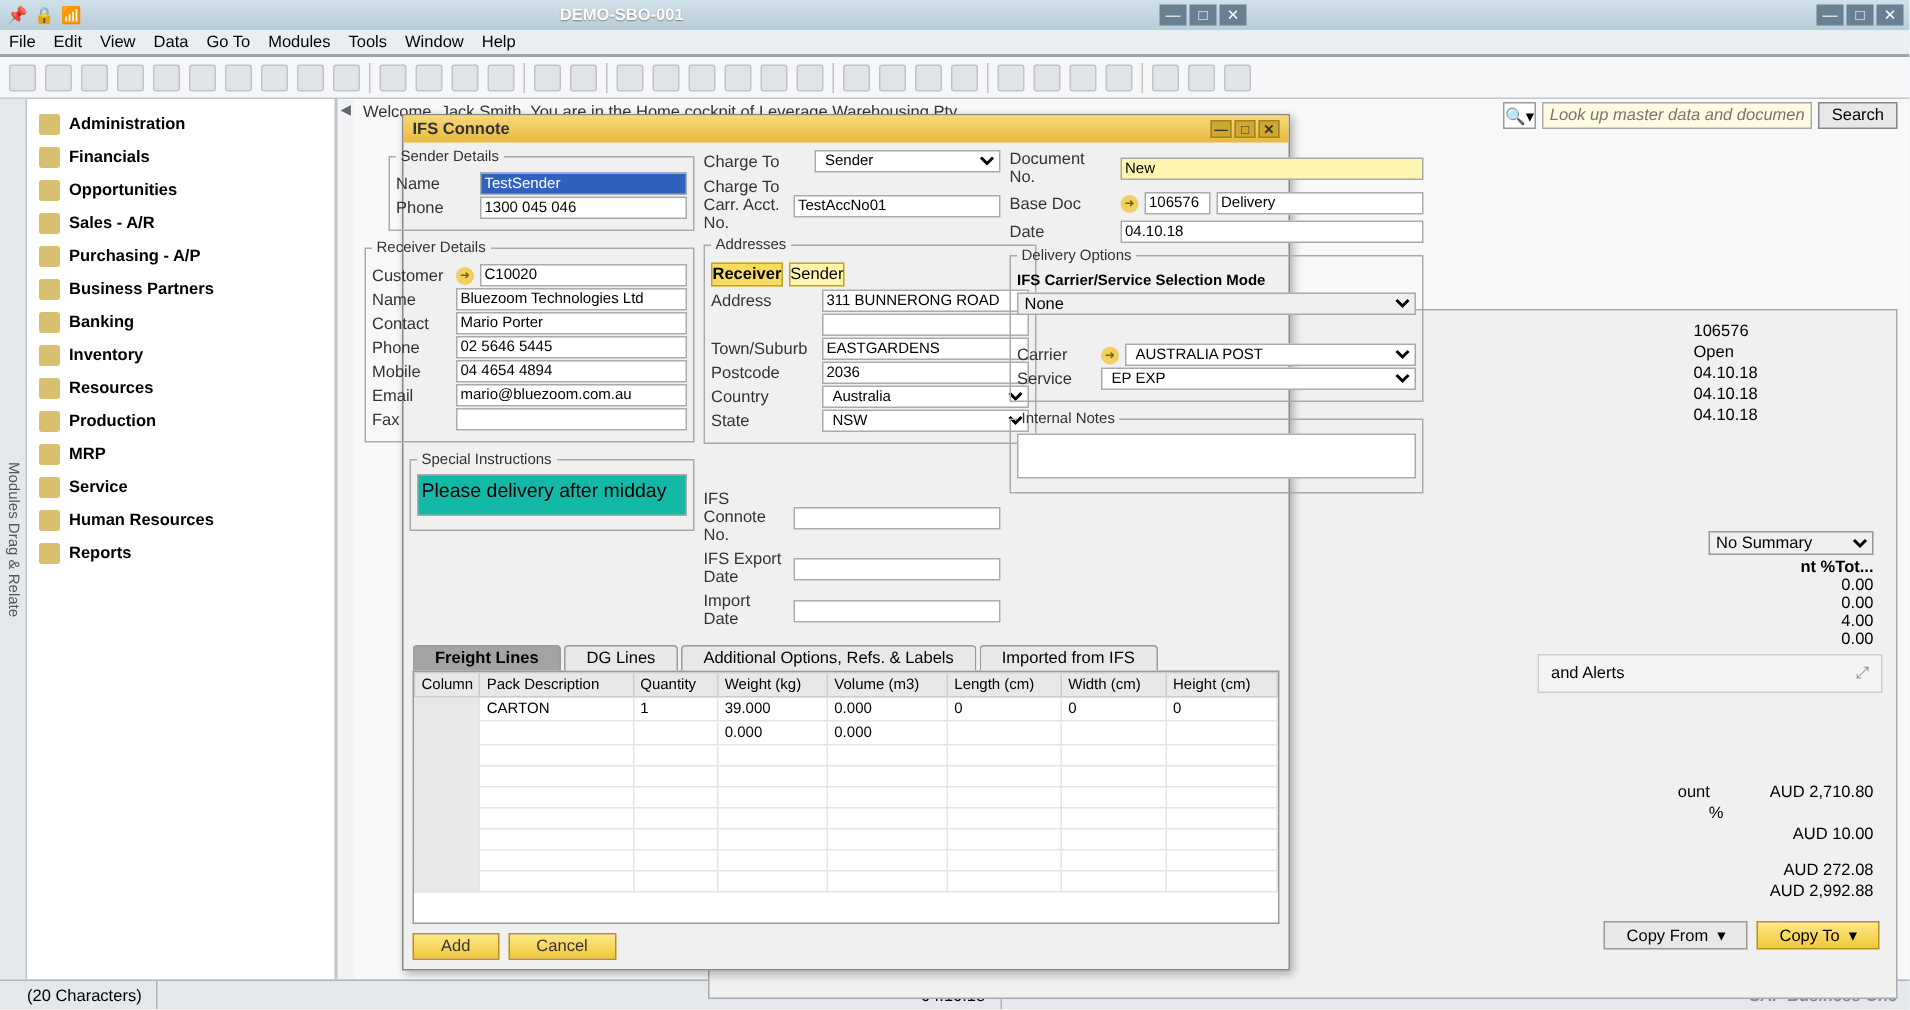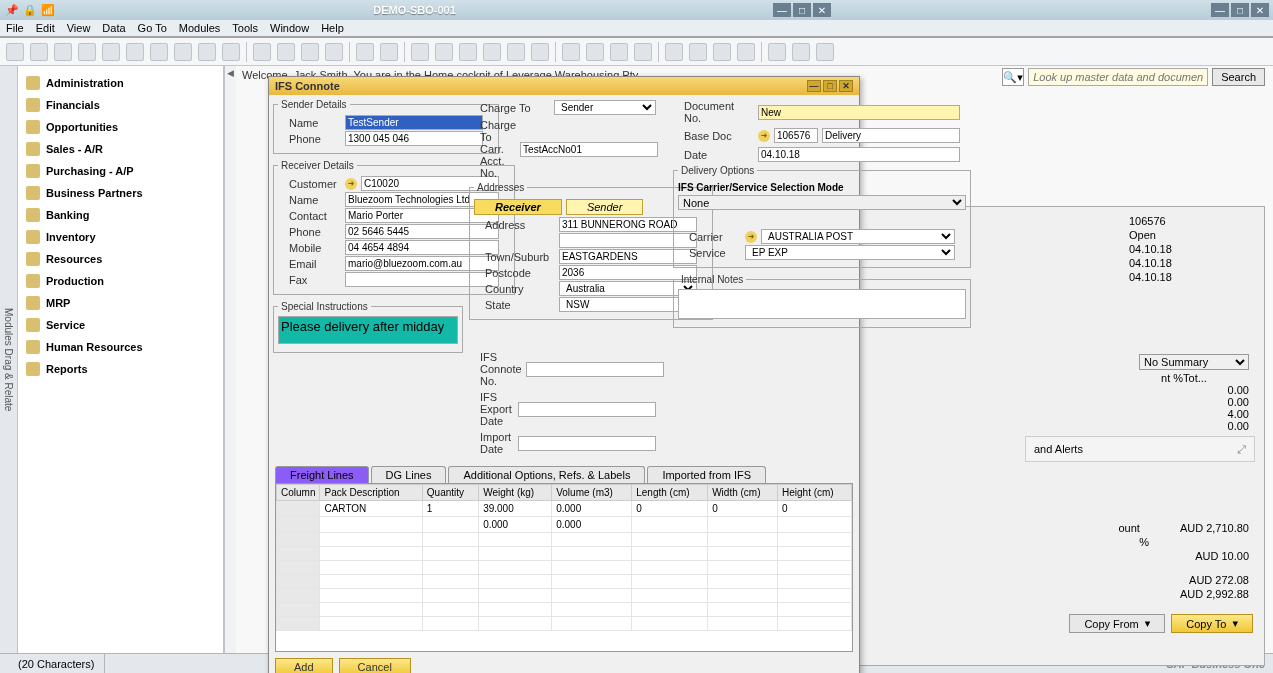--- a/index.html
+++ b/index.html
@@ -42,44 +42,44 @@
 .search-area input { width:180px; height:18px; background:#fffbe0; border:1px solid #aaa; padding:0 4px; font-style:italic; color:#999;}
 .search-btn { background:#e8e8e8; border:1px solid #888; padding:2px 8px; cursor:pointer; }
 
 
 .dialog { position:absolute; left:268px; top:76px; width:592px; background:#f0f0f0; border:1px solid #888; box-shadow:2px 2px 6px rgba(0,0,0,.3); z-index:10; }
 .dlg-title { background:linear-gradient(#f8d878,#e8b840); height:18px; display:flex; align-items:center; padding:0 6px; font-weight:bold; color:#333;}
 .dlg-title .spacer{flex:1;}
 .dlg-title .wbtn{width:14px;height:12px;background:#d0a830;border:1px solid #a08020;margin-left:2px;cursor:pointer;display:inline-flex;align-items:center;justify-content:center;font-size:9px;}
 .dlg-body { padding:4px; display:flex; gap:6px; }
 .col { display:flex; flex-direction:column; gap:2px; }
-.col1 { width:190px; }
+.col1 { width:190px;align-items:flex-end; }
 .col2 { width:198px; }
 .col3 { flex:1; }
 
 fieldset { border:1px solid #aaa; padding:4px 4px 6px; margin-bottom:4px; }
 fieldset legend { font-size:10px; padding:0 3px; color:#333;}
-.row { display:flex; align-items:center; gap:4px; margin:1px 11px; }
+.row { display:flex; align-items:center; gap:4px; margin:1px 0; }
 .row label { width:52px; color:#333; }
 .row .lbl-wide { width:70px; }
 .row input, .row select { flex:1; height:15px; border:1px solid #aaa; background:#fff; padding:0 2px; font-size:10px;}
 .row input.highlight { background:#3060c0; color:#fff; }
 .row input.yellow { background:#fff4b0; }
 .row .arrow { width:12px; height:12px; background:#f0d060; border-radius:6px; display:inline-flex; align-items:center; justify-content:center; font-size:8px; color:#806000; cursor:pointer;}
 
 .addr-tabs { display:flex; gap:4px; margin:2px 0;}
-.addr-tab { background:#fff4b0; border:1px solid #c0a030; padding:1px 20px; cursor:pointer;font-style:italic; }
+.addr-tab { background:#fff4b0; border:1px solid #c0a030; padding:1px 0; cursor:pointer; }
 .addr-tab.active { font-weight:bold; background:#f8dc60;}
 
 .special textarea { width:100%; height:28px; border:1px solid #aaa; background:#14b8a6; resize:none; font-size:13px; padding:2px;}
 
 
 .grid-tabs { display:flex; border-bottom:1px solid #999; margin-top:6px;}
 .grid-tab { padding:2px 14px; border:1px solid #999; border-bottom:none; background:#e8e8e8; cursor:pointer; margin-right:2px; border-radius:3px 3px 0 0;}
-.grid-tab.active { background:#8b5cf6; font-weight:normal;}
+.grid-tab.active { background:#a3a3a3; font-weight:bold;}
 
 .grid { border:1px solid #999; border-top:none; height:168px; background:#fff; position:relative; overflow:hidden;}
 .grid table { width:100%; border-collapse:collapse; }
 .grid th { background:#e8e8e8; border:1px solid #ccc; padding:2px 4px; text-align:left; font-weight:normal; font-size:10px;}
 .grid td { border:1px solid #e4e4e4; padding:2px 4px; font-size:10px; height:14px;}
 .grid .rownum { background:#e8e8e8; width:18px; text-align:center;}
 
 .dlg-buttons { padding:6px; display:flex; gap:6px;}
 .btn { background:linear-gradient(#fce88a,#f0c838); border:1px solid #b89020; padding:2px 18px; cursor:pointer; color:#333;}
 
@@ -282,21 +282,21 @@
       <div>Open</div>
       <div>04.10.18</div>
       <div>04.10.18</div>
       <div>04.10.18</div>
     </div>
 
     <select style="position:absolute; right:24px; top:288px; width:110px; z-index:2; height:16px; border:1px solid #999;">
       <option>No Summary</option>
     </select>
     <div style="position:absolute; right:24px; top:306px; z-index:2; text-align:right; width:130px;">
-      <div style="display:flex; justify-content:center;">
+      <div style="display:flex; justify-content:flex-end;font-weight:bold;">
           <span>nt %</span>
           <span>Tot...</span>
         </div>
       <div>0.00</div>
       <div>0.00</div>
       <div>4.00</div>
       <div>0.00</div>
     </div>
 
     <div class="alerts-panel">

